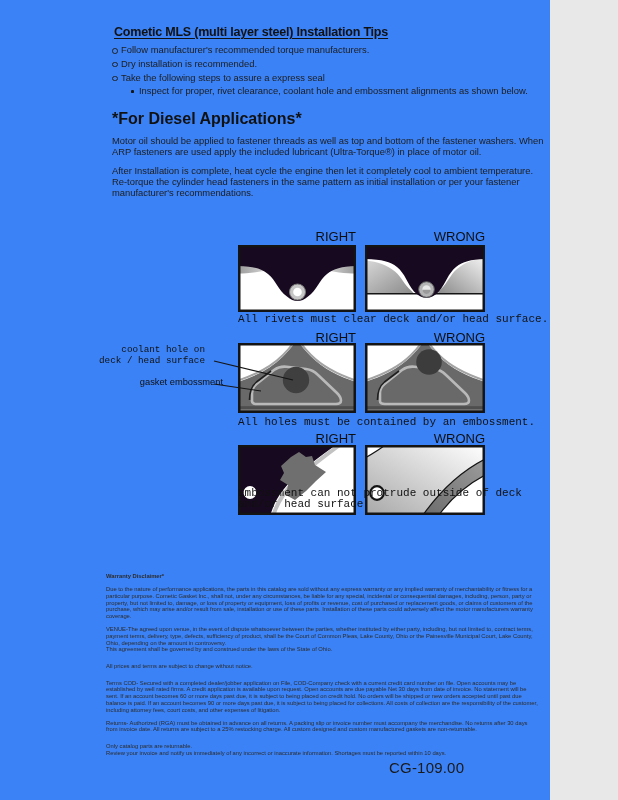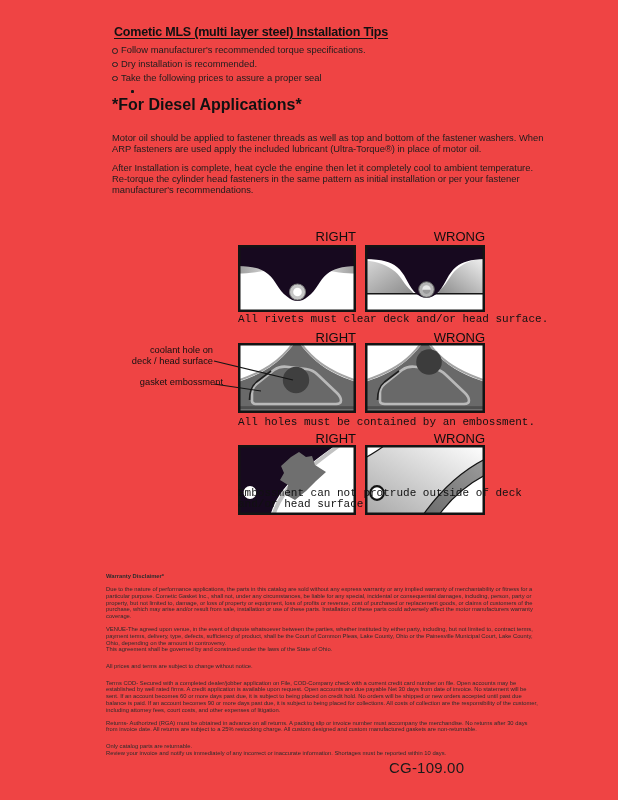--- a/index.html
+++ b/index.html
@@ -1,35 +1,35 @@
 <!DOCTYPE html>
 <html><head>
 <meta charset="utf-8">
 <style>
   html,body { margin:0; padding:0; background:#e8e8e8; }
   .page {
-    position:relative; width:618px; height:800px; background:#ef4444;
+    position:relative; width:550px; height:800px; background:#3b82f6;
     font-family:"Liberation Sans", sans-serif; color:#1d1d1d; overflow:hidden;
   }
   
   .content { position:absolute; left:112px; top:25px; width:436px; }
   .title {
     margin:0 0 4px 2px; font-size:12.5px; font-weight:bold; letter-spacing:-0.2px;
     text-decoration:underline; text-underline-offset:2px; color:#111;
   }
   .tips { margin:2px 0 0 0; padding:0; list-style:none; font-size:9.4px; }
   .tip { position:relative; padding-left:9px; line-height:13.8px; }
   .tip.sub { margin-left:19px; padding-left:8px; }
   .ring { position:absolute; left:0; top:5px; width:3.6px; height:3.6px;
           border:1px solid #222; border-radius:50%; }
   .dot  { position:absolute; left:0; top:5.6px; width:3.4px; height:3.4px;
           background:#161616; border-radius:50%; }
   .diesel-heading { margin:12px 0 0 0; font-size:16px; font-weight:bold; color:#111; }
   .body-p { margin:8px 0 0 0; font-size:9.4px; line-height:11px; }
-  .body-p.first { margin-top:18px; }
+  .body-p.first { margin-top:7px; }
   
   .dlabel { position:absolute; width:118px; text-align:right; font-size:13px;
             line-height:12px; color:#0e0e0e; }
   .dlabel.w { width:120px; }
   .panel { position:absolute; }
   .panel svg { display:block; }
   .dcaption { position:absolute; font-size:11px; line-height:10.8px; color:#111;
               white-space:pre-line;font-family:Liberation Mono, monospace; }
   .sidelabel { position:absolute; width:133px; text-align:right; font-size:9.3px;
                line-height:10.6px; color:#111; white-space:pre-line; }
@@ -49,35 +49,36 @@
 <body>
 
 <div class="page">
 
   <div class="content">
     <h1 class="title">Cometic MLS (multi layer steel) Installation Tips</h1>
 
     <ul class="tips">
       <li class="tip">
         <span class="ring"></span>
-        <span>Follow manufacturer's recommended torque specifications.</span>
+        <span>Follow manufacturer's recommended torque manufacturers.</span>
       </li>
       <li class="tip">
         <span class="ring"></span>
         <span>Dry installation is recommended.</span>
       </li>
       <li class="tip">
         <span class="ring"></span>
-        <span>Take the following prices to assure a proper seal</span>
+        <span>Take the following steps to assure a express seal</span>
       </li>
       <li class="tip sub">
         <span class="dot"></span>
       </li>
       <li class="tip sub">
         <span class="dot"></span>
+        <span>Inspect for proper, rivet clearance, coolant hole and embossment alignments as shown below.</span>
       </li>
     </ul>
 
     <h2 class="diesel-heading">*For Diesel Applications*</h2>
     <p class="body-p first">Motor oil should be applied to fastener threads as well as top and bottom of the fastener washers. When ARP fasteners are used apply the included lubricant (Ultra-Torque®) in place of motor oil.</p>
     <p class="body-p">After Installation is complete, heat cycle the engine then let it completely cool to ambient temperature. Re-torque the cylinder head fasteners in the same pattern as initial installation or per your fastener manufacturer's recommendations.</p>
   </div>
 
   <div class="dlabel" style="left:238px; top:231px;">RIGHT</div>
   <div class="dlabel w" style="left:365px; top:231px;">WRONG</div>
@@ -126,21 +127,21 @@
       <path d="M57.3,44.8 a4.2,4.2 0 0 0 8.4,0 Z" fill="#9a9a9a"></path>
       <rect x="1.25" y="1.25" width="117.5" height="64.5" fill="none" stroke="#141414" stroke-width="2.5"></rect>
     </svg>
   </div>
 
   <div class="dcaption" style="left:238px; top:314px;">All rivets must clear deck and/or head surface.</div>
 
   <div class="dlabel" style="left:238px; top:332px;">RIGHT</div>
   <div class="dlabel w" style="left:365px; top:332px;">WRONG</div>
 
-  <div class="sidelabel" style="left:80px; top:345px;">coolant hole on
+  <div class="sidelabel" style="left:72px; top:345px;font-family:Liberation Mono, monospace;">coolant hole on
 deck / head surface</div>
   <div class="sidelabel" style="left:90px; top:377px;">gasket embossment</div>
 
   <div class="panel" style="left:238px; top:343px;">
     <svg width="118" height="70" viewBox="0 0 118 70">
       <rect width="118" height="70" fill="#ffffff"></rect>
       <path d="M0,70 V39 C17,33.5 33,25.5 45,13.5 C50,8.5 54,3.5 56.5,0 H61.5 C64,3.5 68,8.5 73,13.5 C85,25.5 101,33.5 118,39 V70 Z" fill="#696969"></path>
       <path d="M0,37.5 C17,32 33,24 45,12 C50,7 54,2 56.5,-1.5" stroke="#a3a3a3" stroke-width="2" fill="none"></path>
       <path d="M118,37.5 C101,32 85,24 73,12 C68,7 64,2 61.5,-1.5" stroke="#a3a3a3" stroke-width="2" fill="none"></path>
       <rect y="63.2" width="118" height="2.8" fill="#4e4e4e"></rect>

